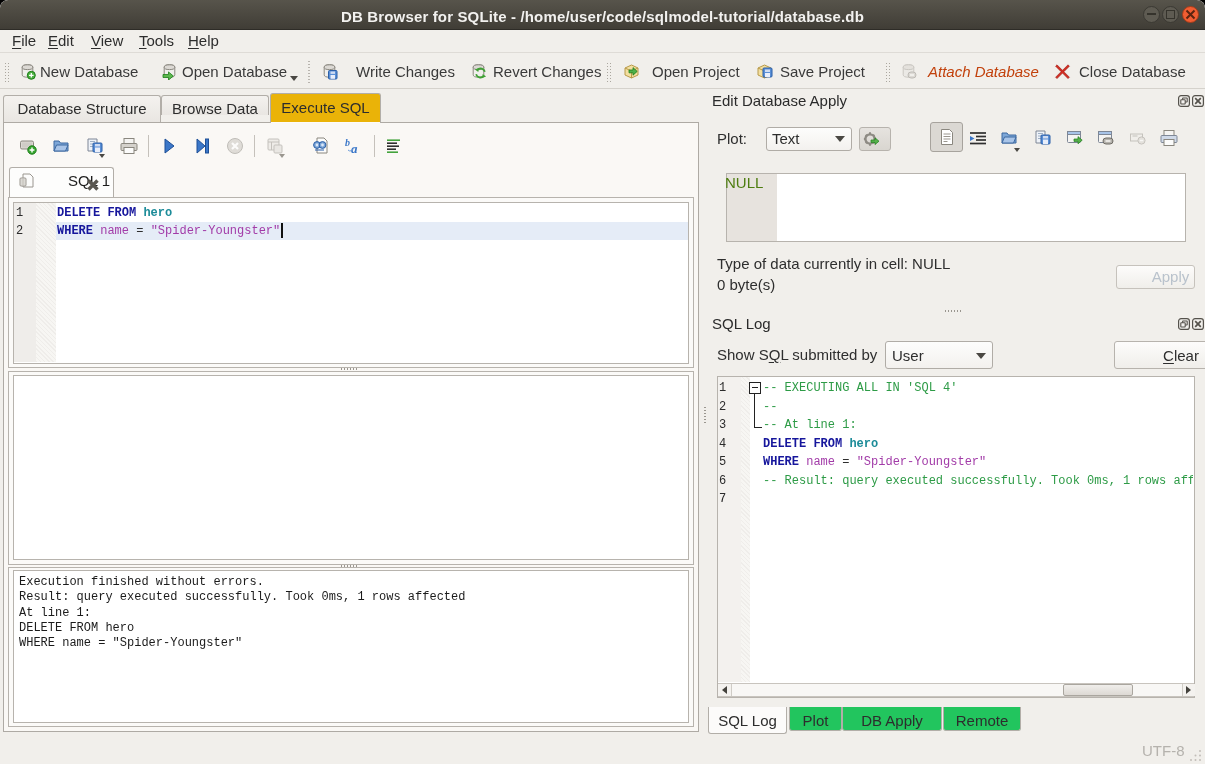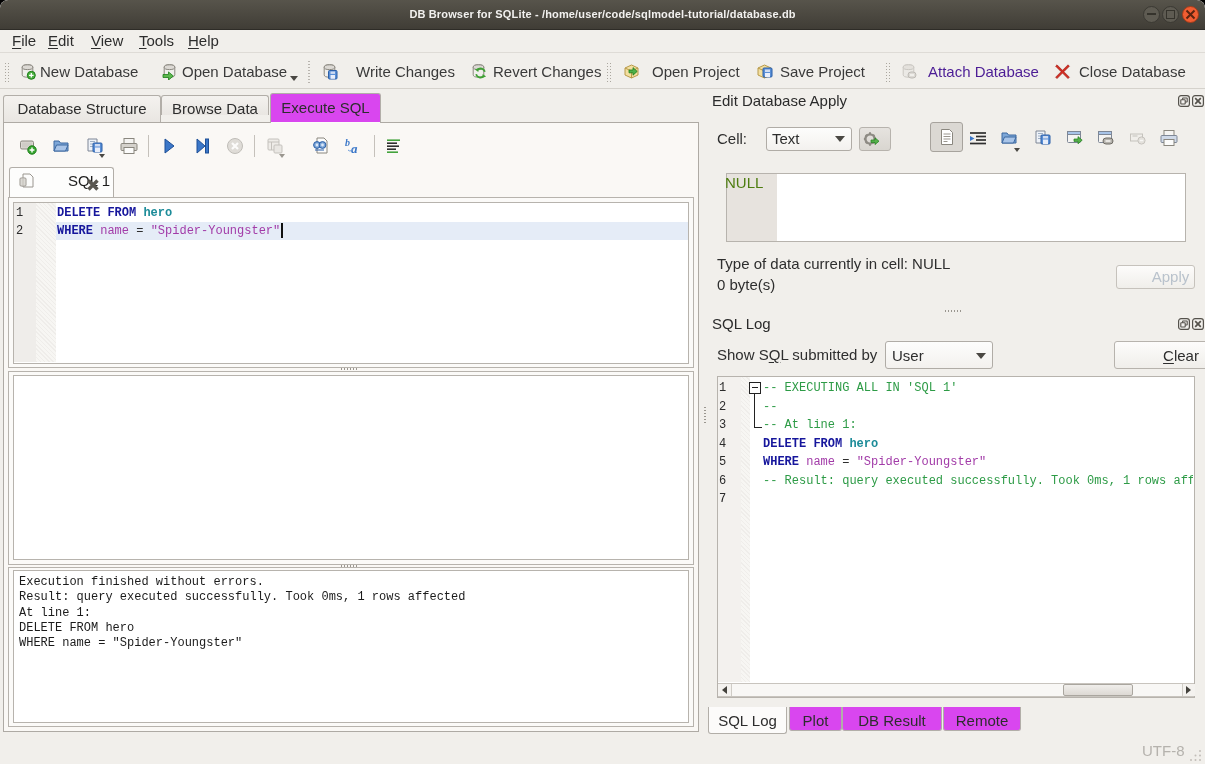--- a/index.html
+++ b/index.html
@@ -5,42 +5,42 @@
   html{background:#000;}
   body{margin:0;width:1205px;height:764px;position:relative;overflow:hidden;
        font-family:"Liberation Sans",sans-serif;font-size:15px;color:#2e2e2e;
        background:#f1efeb;border-radius:8px 8px 0 0;}
   .abs{position:absolute;}
   .mono{font-family:"Liberation Mono",monospace;letter-spacing:normal;}
   
   #titlebar{left:0;top:0;width:1205px;height:29px;
     background:linear-gradient(#57544b,#403d36);
     border-radius:8px 8px 0 0;border-bottom:1px solid #2e2c27;}
-  #title{width:100%;text-align:center;top:8px;color:#f2f1ef;font-weight:bold;font-size:11px;letter-spacing:0.15px;}
+  #title{width:100%;text-align:center;top:8px;color:#f2f1ef;font-weight:bold;font-size:15px;letter-spacing:0.15px;}
   .wbtn{top:6px;width:17px;height:17px;border-radius:50%;box-sizing:border-box;}
   .wgray{background:#5e5b52;border:1px solid #3b3933;}
   
   #menubar{left:0;top:30px;width:1205px;height:22px;background:#f1efeb;border-bottom:1px solid #dedbd6;}
   .mitem{top:32px;color:#2d2d2d;}
   .mn{text-decoration:underline;text-underline-offset:2px;}
   
   #toolbar{left:0;top:53px;width:1205px;height:35px;background:#f1efeb;border-bottom:1px solid #d5d2cc;}
   .tbtext{top:63px;color:#3a3a3a;}
-  .tbtext.dis{color:#4c1d95;}
+  .tbtext.dis{color:#c2410c;font-style:italic;}
   .tbicon{top:63px;width:17px;height:17px;}
   .tbsep{top:61px;width:2px;height:24px;
      background:repeating-linear-gradient(#b8b4ae 0 1px,transparent 1px 3px);}
   .tbhandle{top:62px;width:6px;height:22px;
      background-image:radial-gradient(circle,#aba79f 0.8px,transparent 1px);
      background-size:3px 3px;}
   
   .tab{box-sizing:border-box;border:1px solid #b2aea8;border-bottom:none;
        border-radius:3px 3px 0 0;background:linear-gradient(#f4f2ef,#e9e6e2);
        text-align:center;color:#2d2d2d;}
-  .tab.active{background:#d946ef;}
+  .tab.active{background:#eab308;}
   
   #pane{left:3px;top:122px;width:696px;height:610px;background:#faf8f5;
         border:1px solid #aeaaa4;box-sizing:border-box;}
   .box{box-sizing:border-box;border:1px solid #b7b3ad;background:#fff;}
   .frame2{box-sizing:border-box;border:1px solid #b7b3ad;background:#fbfaf8;}
   .hdots{height:2px;background:repeating-linear-gradient(90deg,#9a968f 0 1px,transparent 1px 3px);}
   
   .gut{background:#efedea;}
   .hatch{background:repeating-linear-gradient(45deg,#efedea 0 1px,#f7f6f3 1px 3px);}
   .kw{color:#16169c;font-weight:bold;}
@@ -56,21 +56,21 @@
   .cararr{position:absolute;width:0;height:0;border-left:5px solid transparent;
          border-right:5px solid transparent;border-top:6px solid #4a4843;}
   .btn{box-sizing:border-box;border:1px solid #b7b3ad;border-radius:3px;
        background:linear-gradient(#fdfcfb,#f0eeea);text-align:center;padding-left:30px;}
   
   .sbtrack{background:#f8f7f5;border:1px solid #c8c4be;box-sizing:border-box;}
   .sbthumb{background:linear-gradient(#f0eeeb,#ddd9d4);border:1px solid #aaa69f;border-radius:2px;box-sizing:border-box;}
   .tri{width:0;height:0;position:absolute;}
   
   .btab{box-sizing:border-box;border:1px solid #b2aea8;border-top:none;
-        border-radius:0 0 3px 3px;background:#d946ef;
+        border-radius:0 0 3px 3px;background:#22c55e;
         text-align:center;color:#2d2d2d;}
   .btab.active{background:#fcfbfa;border-top:none;}
 </style>
 </head>
 <body>
 
 <div class="abs" id="titlebar"></div>
 <div class="abs" id="title">DB Browser for SQLite - /home/user/code/sqlmodel-tutorial/database.db</div>
 <div class="abs wbtn wgray" style="left:1143px;"></div>
 <div class="abs" style="left:1147px;top:13px;width:9px;height:2px;background:#35332c;"></div>
@@ -272,21 +272,21 @@
 <svg class="abs" style="left:1178px;top:95px;" width="12" height="12" viewBox="0 0 12 12">
     <rect x="0.6" y="0.6" width="10.8" height="10.8" rx="2.5" fill="none" stroke="#55524c" stroke-width="1.2"></rect>
     <rect x="4.6" y="3" width="4.6" height="4" rx="0.5" fill="none" stroke="#55524c" stroke-width="1.1"></rect>
     <rect x="2.8" y="4.8" width="4.4" height="4.2" rx="0.5" fill="#f4f2ef" stroke="#55524c" stroke-width="1.1"></rect>
   </svg>
 <svg class="abs" style="left:1192px;top:95px;" width="12" height="12" viewBox="0 0 12 12">
     <rect x="0.6" y="0.6" width="10.8" height="10.8" rx="2.5" fill="none" stroke="#55524c" stroke-width="1.2"></rect>
     <path d="M3.2 3.2l5.6 5.6M8.8 3.2l-5.6 5.6" stroke="#55524c" stroke-width="1.7"></path>
   </svg>
 
-<div class="abs" style="left:717px;top:130px;">Cell:</div>
+<div class="abs" style="left:717px;top:130px;">Plot:</div>
 <div class="abs combo" style="left:766px;top:127px;width:86px;height:24px;"></div>
 <div class="abs" style="left:772px;top:130px;">Text</div>
 <div class="abs cararr" style="left:835px;top:136px;"></div>
 <div class="abs btn" style="left:859px;top:127px;width:25px;height:24px;background:linear-gradient(#e6e3df,#d9d6d0);"></div>
 <svg class="abs" style="left:862px;top:130px;" width="18" height="18" viewBox="0 0 18 18">
     <circle cx="8" cy="9" r="4.6" fill="none" stroke="#8e8b84" stroke-width="2.4"></circle>
     <g stroke="#8e8b84" stroke-width="2">
       <path d="M8 2.2v2M8 13.8v2M1.9 9h2M12.1 9h2M3.7 4.7l1.4 1.4M11 12l1.4 1.4M3.7 13.3l1.4-1.4M11 6.1l1.4-1.4"></path>
     </g>
     <path d="M9 10 h4 v-2.2 l4 3.4 -4 3.4 v-2.2 h-4 z" fill="#56b14c" stroke="#1c7d18" stroke-width="0.7"></path>
@@ -370,42 +370,42 @@
 <div class="abs box" style="left:717px;top:376px;width:478px;height:322px;"></div>
 <div class="abs" style="left:718px;top:377px;width:23px;height:305px;background:#f3f1ee;"></div>
 <div class="abs hatch" style="left:741px;top:377px;width:9px;height:305px;"></div>
 <div class="abs codeline mono" style="left:719px;top:379px;line-height:18.5px;color:#2b2b2b;">1
 2
 3
 4
 5
 6
 7</div>
-<div class="abs codeline mono" style="left:763px;top:379px;line-height:18.5px;width:430px;overflow:hidden;"><span class="com">-- EXECUTING ALL IN 'SQL 1'</span>
+<div class="abs codeline mono" style="left:763px;top:379px;line-height:18.5px;width:430px;overflow:hidden;"><span class="com">-- EXECUTING ALL IN 'SQL 4'</span>
 <span class="com">--</span>
 <span class="com">-- At line 1:</span>
 <span class="kw">DELETE FROM</span> <span class="tbl">hero</span>
 <span class="kw">WHERE</span> <span class="idf">name</span> = <span class="str">"Spider-Youngster"</span>
 <span class="com">-- Result: query executed successfully. Took 0ms, 1 rows affected</span></div>
 
 <div class="abs" style="left:749px;top:382px;width:12px;height:12px;box-sizing:border-box;border:1px solid #222;background:#fff;"></div>
 <div class="abs" style="left:752px;top:387px;width:6px;height:1px;background:#222;"></div>
 <div class="abs" style="left:754px;top:394px;width:1px;height:33px;background:#222;"></div>
 <div class="abs" style="left:754px;top:427px;width:8px;height:1px;background:#222;"></div>
 
 <div class="abs sbtrack" style="left:718px;top:683px;width:476px;height:14px;"></div>
 <div class="abs" style="left:718px;top:684px;width:13px;height:12px;background:#f4f2ef;border-right:1px solid #cfccc6;"></div>
 <div class="abs tri" style="left:722px;top:686px;border-top:4px solid transparent;border-bottom:4px solid transparent;border-right:5px solid #44423d;"></div>
 <div class="abs" style="left:1182px;top:684px;width:12px;height:12px;background:#f4f2ef;border-left:1px solid #cfccc6;"></div>
 <div class="abs tri" style="left:1186px;top:686px;border-top:4px solid transparent;border-bottom:4px solid transparent;border-left:5px solid #44423d;"></div>
 <div class="abs sbthumb" style="left:1063px;top:684px;width:70px;height:12px;"></div>
 
 <div class="abs btab active" style="left:708px;top:707px;width:79px;height:27px;padding-top:5px;">SQL Log</div>
 <div class="abs btab" style="left:789px;top:707px;width:53px;height:24px;padding-top:5px;">Plot</div>
-<div class="abs btab" style="left:842px;top:707px;width:100px;height:24px;padding-top:5px;">DB Result</div>
+<div class="abs btab" style="left:842px;top:707px;width:100px;height:24px;padding-top:5px;">DB Apply</div>
 <div class="abs btab" style="left:943px;top:707px;width:78px;height:24px;padding-top:5px;">Remote</div>
 
 <div class="abs" style="left:1142px;top:742px;color:#b5b2ad;">UTF-8</div>
 <svg class="abs" style="left:1188px;top:748px;" width="14" height="14">
     <g fill="#c2beb8">
       <circle cx="12" cy="3" r="1"></circle>
       <circle cx="7.5" cy="7.5" r="1"></circle>
       <circle cx="12" cy="7.5" r="1"></circle>
       <circle cx="3" cy="12" r="1"></circle>
       <circle cx="7.5" cy="12" r="1"></circle>

